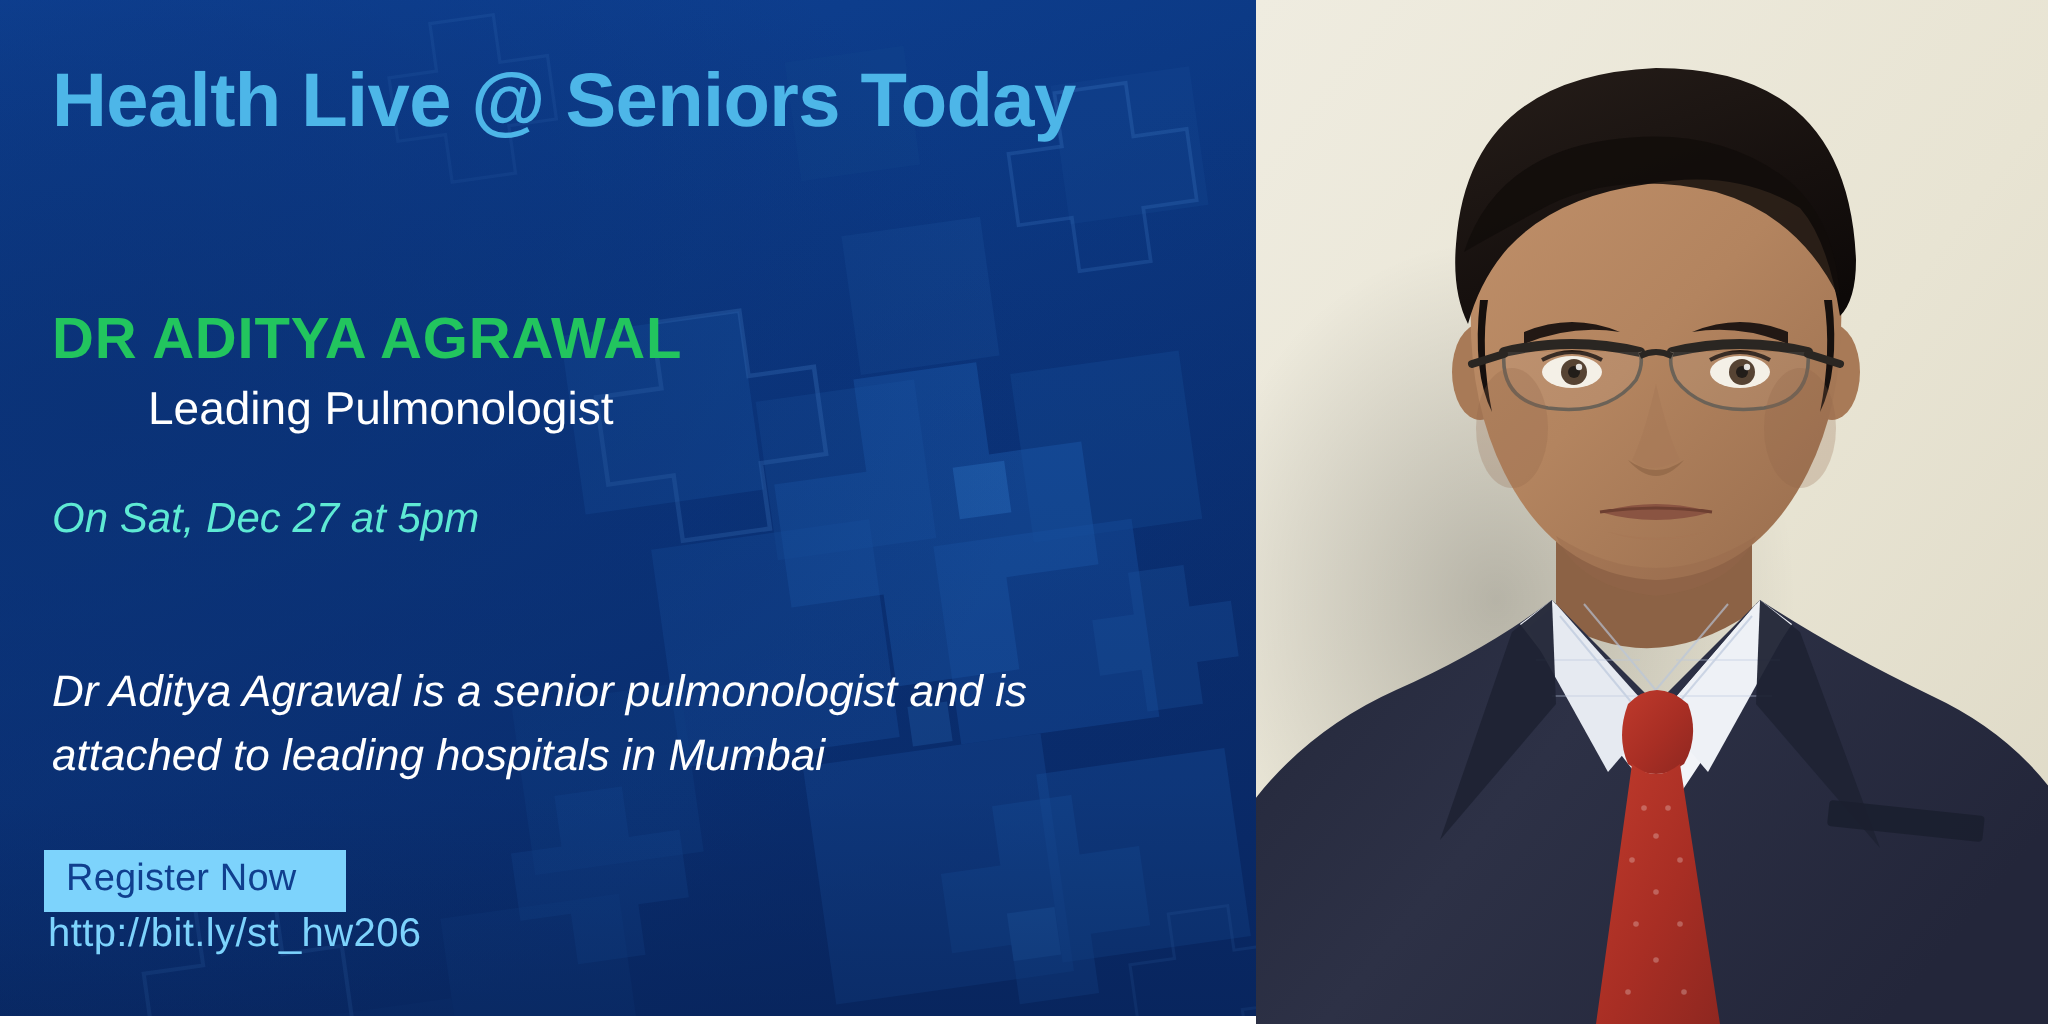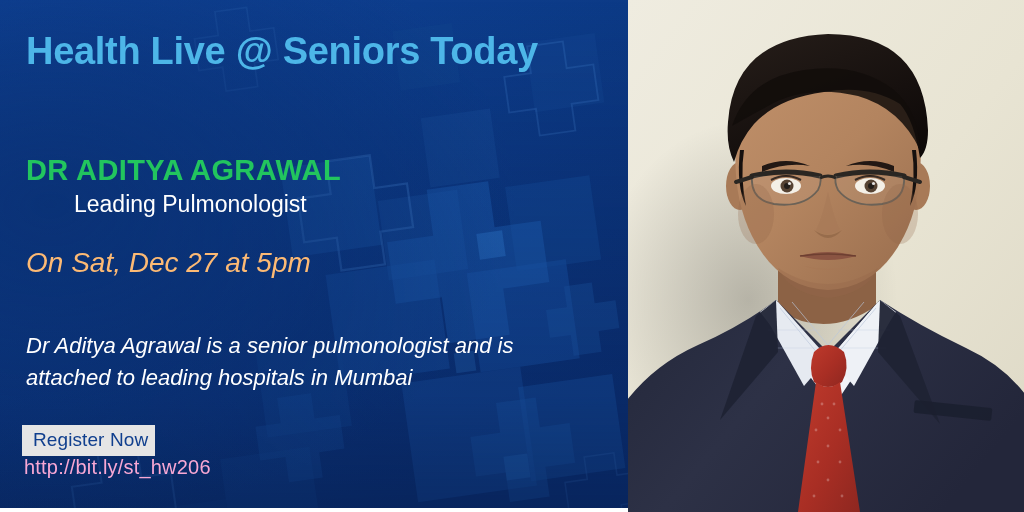--- a/index.html
+++ b/index.html
@@ -114,23 +114,23 @@
     color: #ffffff;
     line-height: 1.1;
     white-space: nowrap;
     margin-left: 48px;
   }
 
   .when {
     position: absolute;
     left: 26px;
     top: 248px;
-    font-size: 28px;
+    font-size: 21px;
     font-style: italic;
-    color: #fdba74;
+    color: #5eead4;
     line-height: 1.1;
     white-space: nowrap;
   }
 
   .topic {
     position: absolute;
     left: 26px;
     top: 290px;
     font-size: 18px;
     font-style: italic;
@@ -147,40 +147,40 @@
     font-size: 22px;
     font-style: italic;
     color: #ffffff;
     line-height: 1.45;
   }
 
   .register-btn {
     position: absolute;
     left: 22px;
     top: 425px;
-    background: #e5e5e5;
-    padding: 4px 7px 5px 11px;
+    background: #7dd3fc;
+    padding: 4px 25px 5px 11px;
     display: inline-block;
     text-align: right;
   }
   .register-btn-label {
     font-size: 19px;
     font-weight: normal;
     color: #103f8e;
     line-height: 1.15;
     letter-spacing: 0.1px;
     white-space: nowrap;
   }
 
   .reg-url {
     position: absolute;
     left: 24px;
     top: 456px;
     font-size: 20px;
-    color: #f9a8d4;
+    color: #7dd3fc;
     line-height: 1.15;
     letter-spacing: 0.2px;
     white-space: nowrap;
   }
 
   
   .photo {
     position: relative;
     width: 396px;
     height: 512px;

